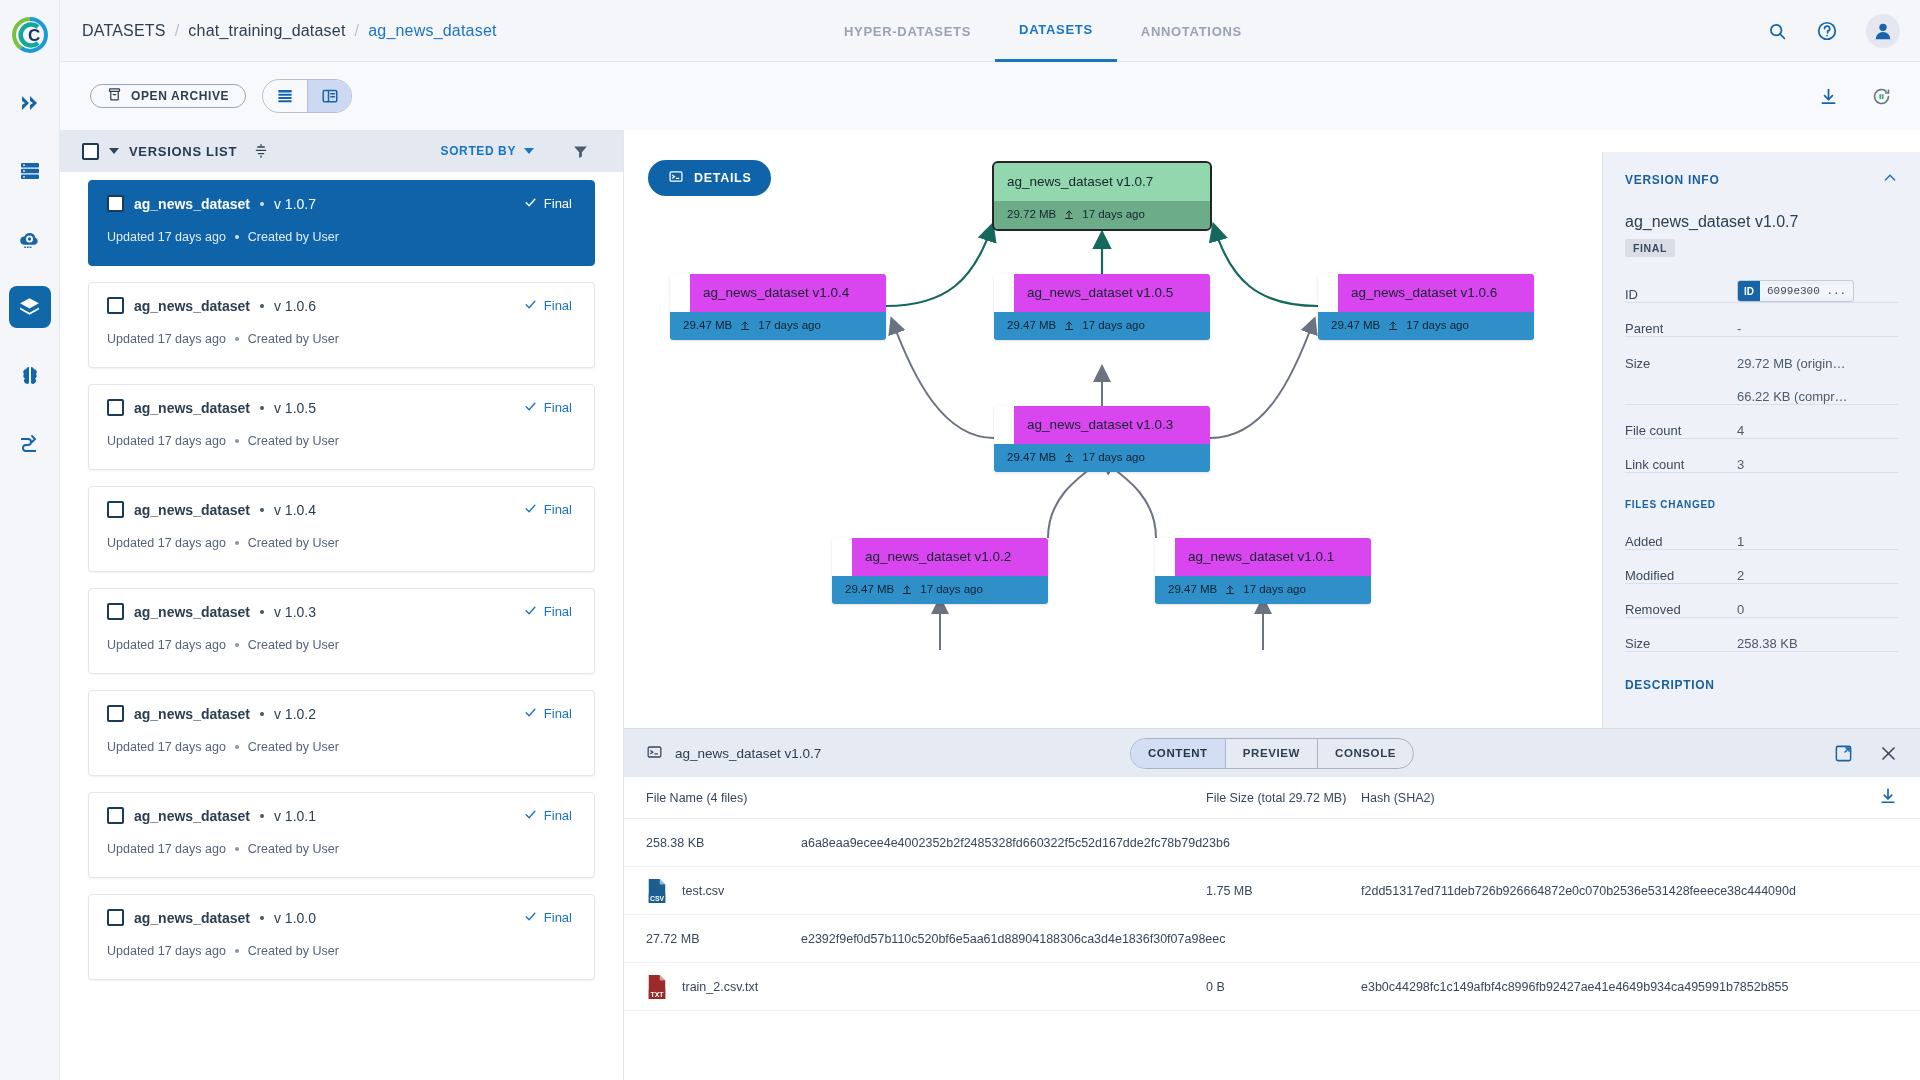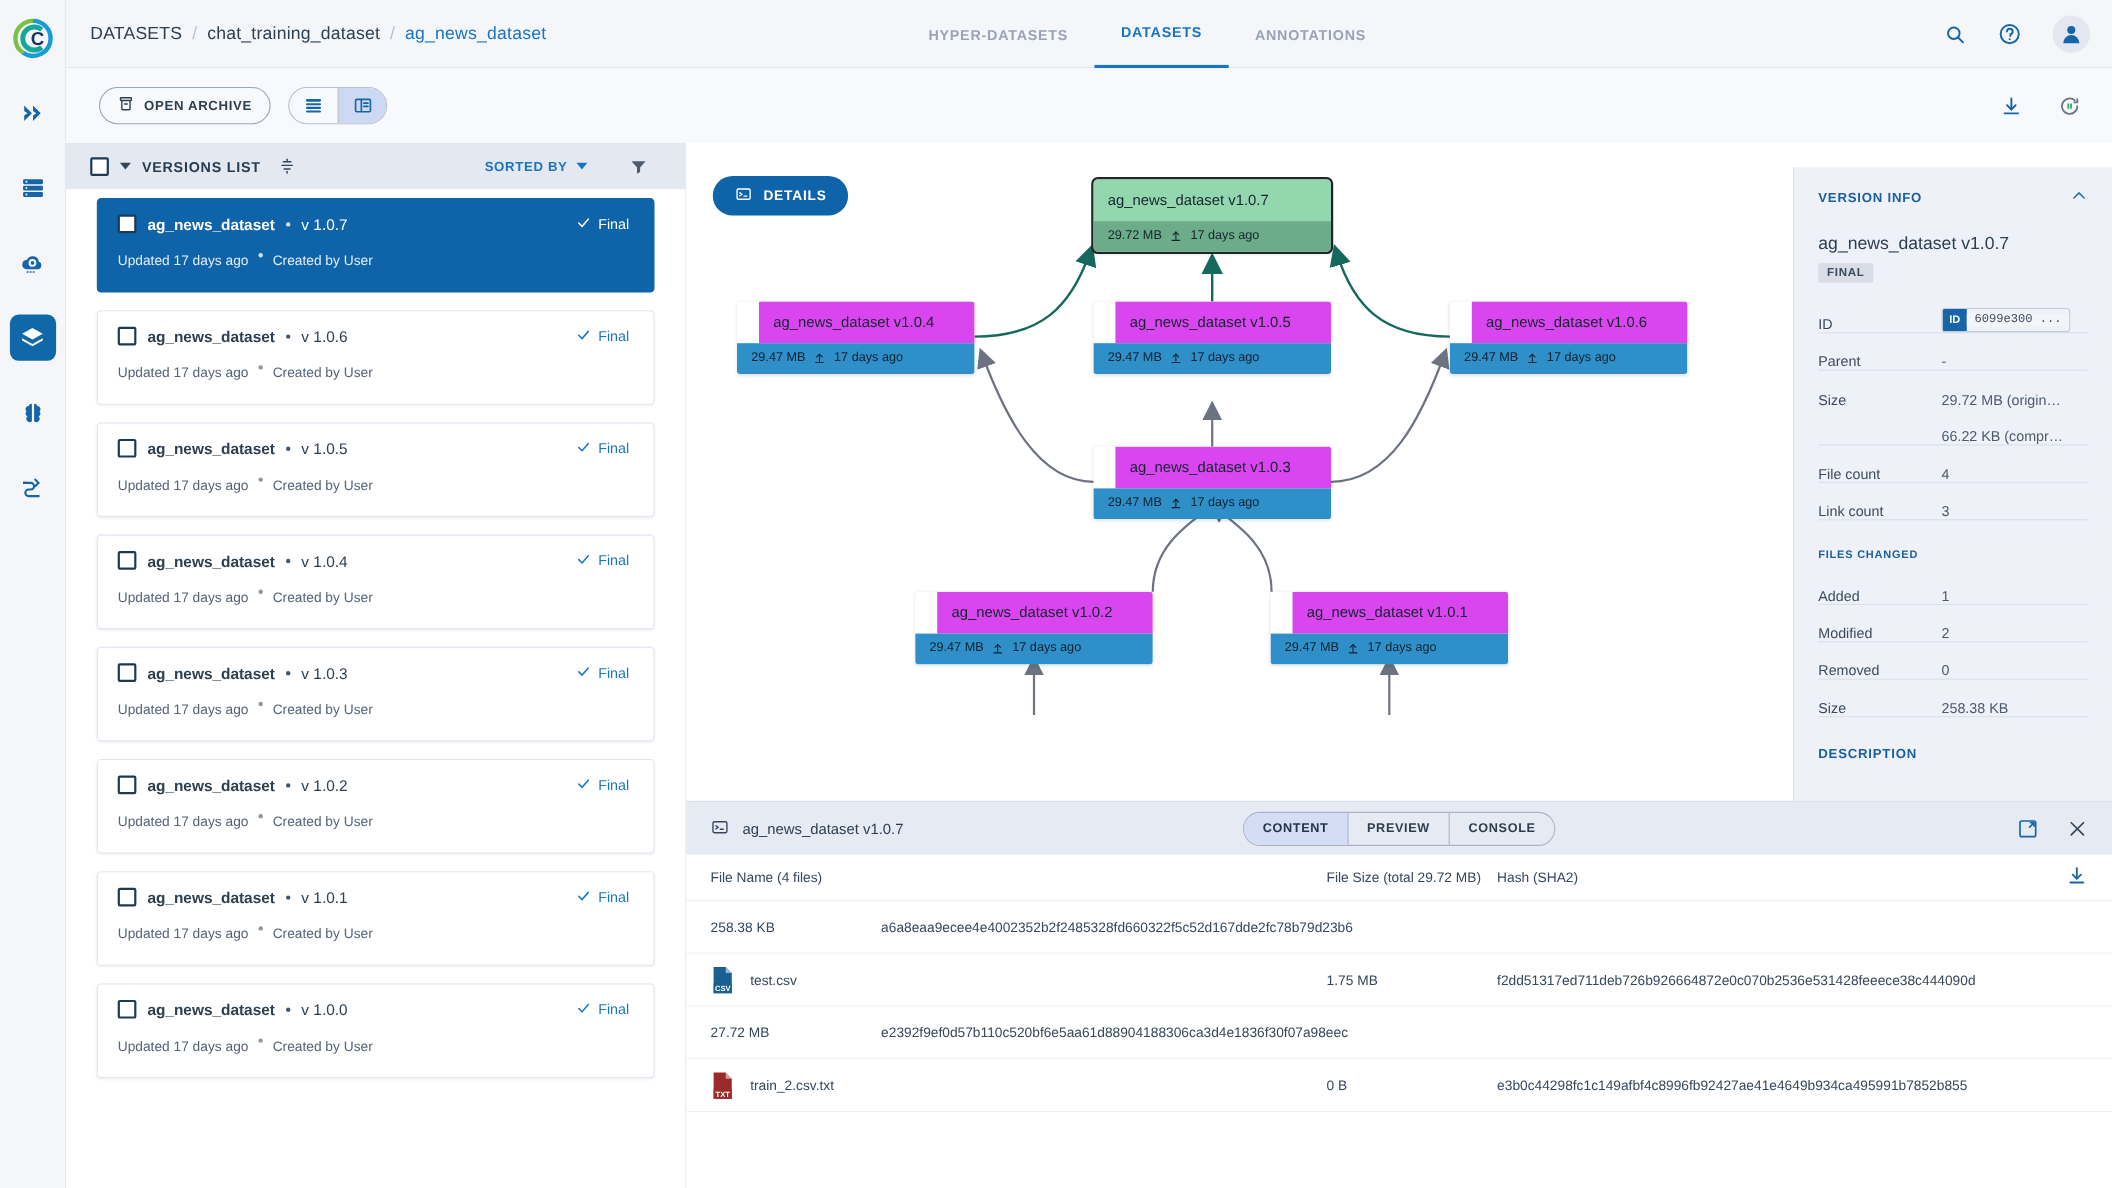--- a/index.html
+++ b/index.html
@@ -52,21 +52,21 @@
     width:34px; height:34px; border-radius:50%; background:#e4e7f0;
     display:flex; align-items:center; justify-content:center; cursor:pointer;
   }
 
   
   .toolbar {
     position:absolute; left:60px; top:62px; width:1860px; height:68px;
     background:#f8f9fc; display:flex; align-items:center;
   }
   .btn-outline {
-    margin-left:30px; height:34px; padding:0 16px; border:1px solid #9aa4ba;
+    margin-left:30px; height:24px; padding:0 16px; border:1px solid #9aa4ba;
     border-radius:17px; background:transparent; color:#2c3e50;
     font-size:12px; font-weight:700; letter-spacing:.6px;
     display:flex; align-items:center; gap:9px; cursor:pointer;
     font-family:"Liberation Sans", sans-serif;
   }
   .seg {
     margin-left:16px; height:34px; display:flex; border:1px solid #b9c0d0;
     border-radius:17px; overflow:hidden;
   }
   .seg-btn {
@@ -105,21 +105,21 @@
     background:#0f63a8; border-color:#0f63a8; color:#fff;
     box-shadow:none;
   }
   .vrow1 { display:flex; align-items:center; gap:10px; }
   .vname { font-size:14px; font-weight:700; }
   .vdot { width:4px;height:4px;border-radius:50%;background:#43566c; }
   .vcard.selected .vdot { background:#cfe0f1; }
   .vver { font-size:14px; }
   .vstatus { margin-left:auto; display:flex; align-items:center; gap:7px; font-size:13px; color:#1a74c4; }
   .vcard.selected .vstatus { color:#ffffff; }
-  .vrow2 { margin-top:18px; font-size:12.5px; color:#55637a; display:flex; align-items:flex-start; gap:9px;}
+  .vrow2 { margin-top:18px; font-size:12.5px; color:#55637a; display:flex; align-items:center; gap:9px;}
   .vcard.selected .vrow2 { color:#e2ecf7; }
   .vcard.selected .vdot2 { background:#cfe0f1; }
   .vdot2 { width:4px;height:4px;border-radius:50%;background:#8b96a8; }
 
   
   .canvas {
     position:absolute; left:624px; top:130px; width:1296px; height:598px;
     background:#ffffff; overflow:hidden;
   }
   .details-btn {
@@ -136,21 +136,21 @@
   .node .ntop { padding:11px 13px 12px 13px; font-size:13.5px; }
   .node .nbot { padding:7px 13px 9px 13px; font-size:11.5px; display:flex; align-items:center; gap:7px;}
   .node.blue .ntop { background:#d946ef; color:#16242f;margin-left:20px; }
   .node.blue .nbot { background:#2e8fc9; color:#11222e; }
   .node.green { outline:2.5px solid #22262b; border-radius:4px; }
   .node.green .ntop { background:#92d7ae; color:#16242f; }
   .node.green .nbot { background:#6cac88; color:#16242f; }
 
   
   .infopanel {
-    position:absolute; right:0; top:152px; width:290px; height:576px;
+    position:absolute; right:0; top:152px; width:318px; height:576px;
     background:#eef1f8; border-left:1px solid #dfe3ee; padding:18px 22px 0 22px;
     overflow:hidden;
   }
   .ip-head { display:flex; align-items:center; }
   .ip-head h3 { font-size:12px; font-weight:700; letter-spacing:.7px; color:#1a5f9e; }
   .chev-up { margin-left:auto; cursor:pointer; color:#1a74c4; }
   .ip-title { margin-top:24px; font-size:16px; color:#2c3e50; }
   .badge-final {
     display:inline-block; margin-top:8px; background:#d9dde6; color:#3c4a5e;
     font-size:10.5px; font-weight:700; letter-spacing:.6px; padding:3px 8px; border-radius:2px;

